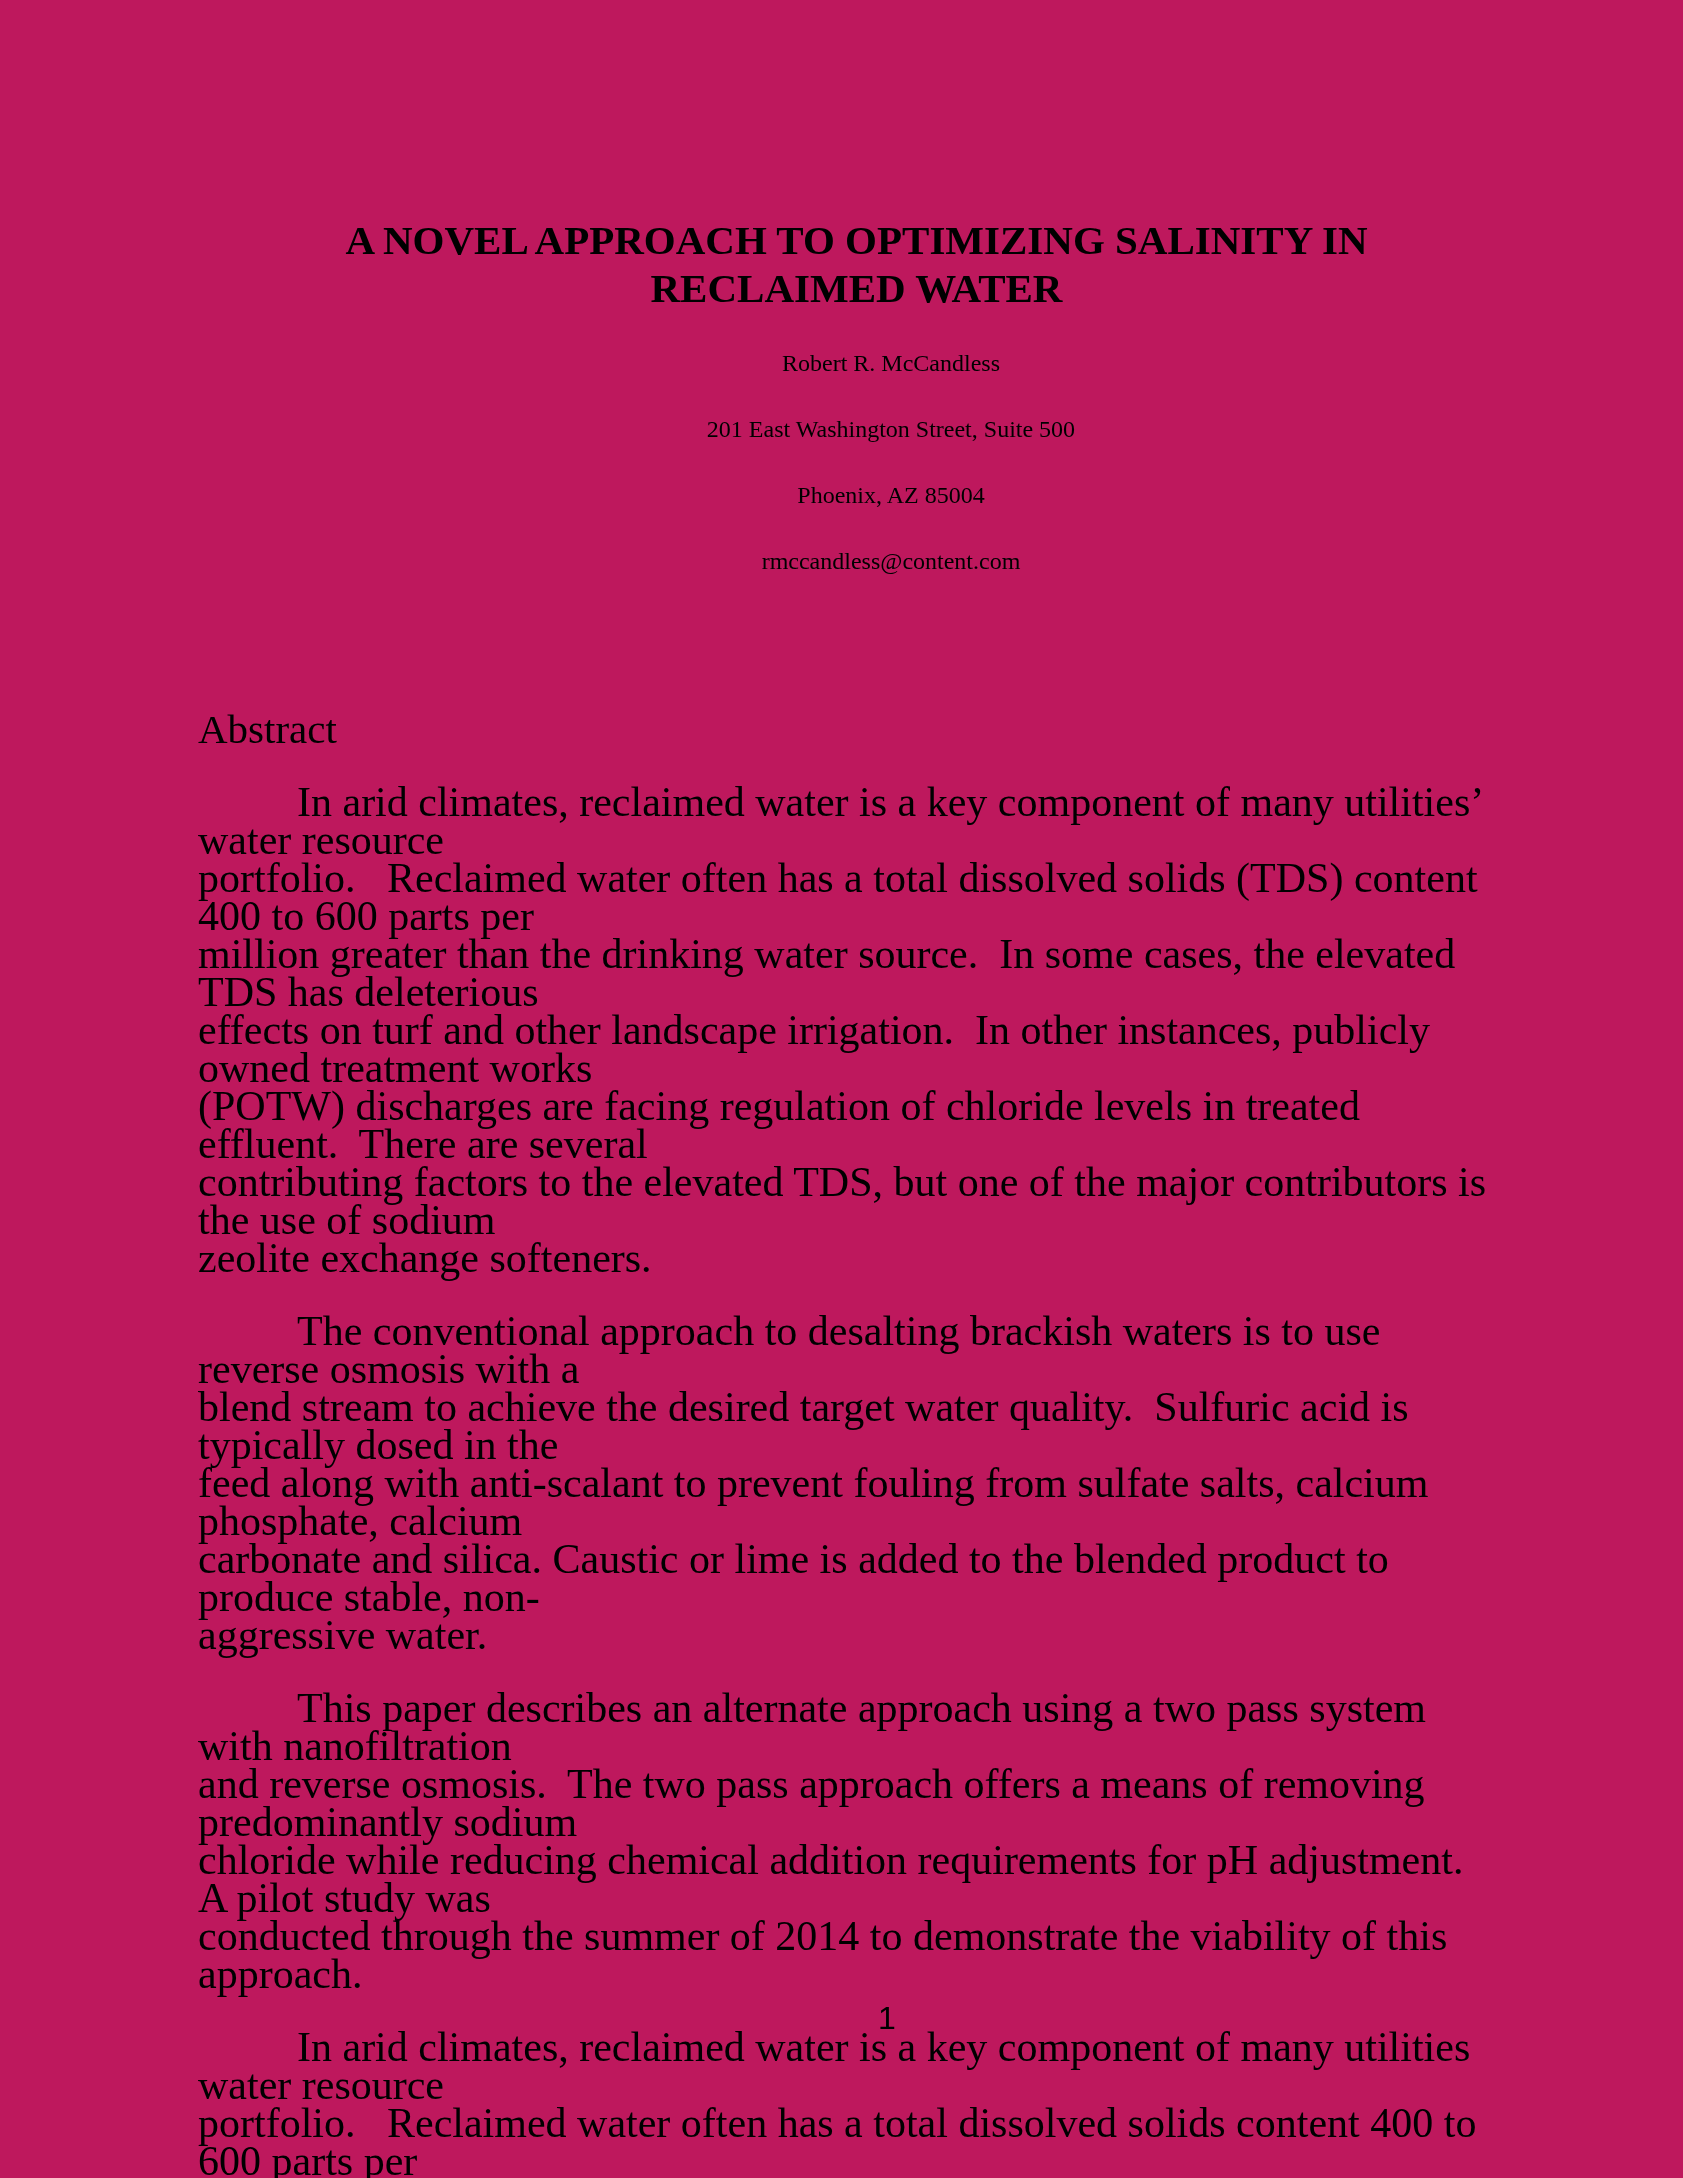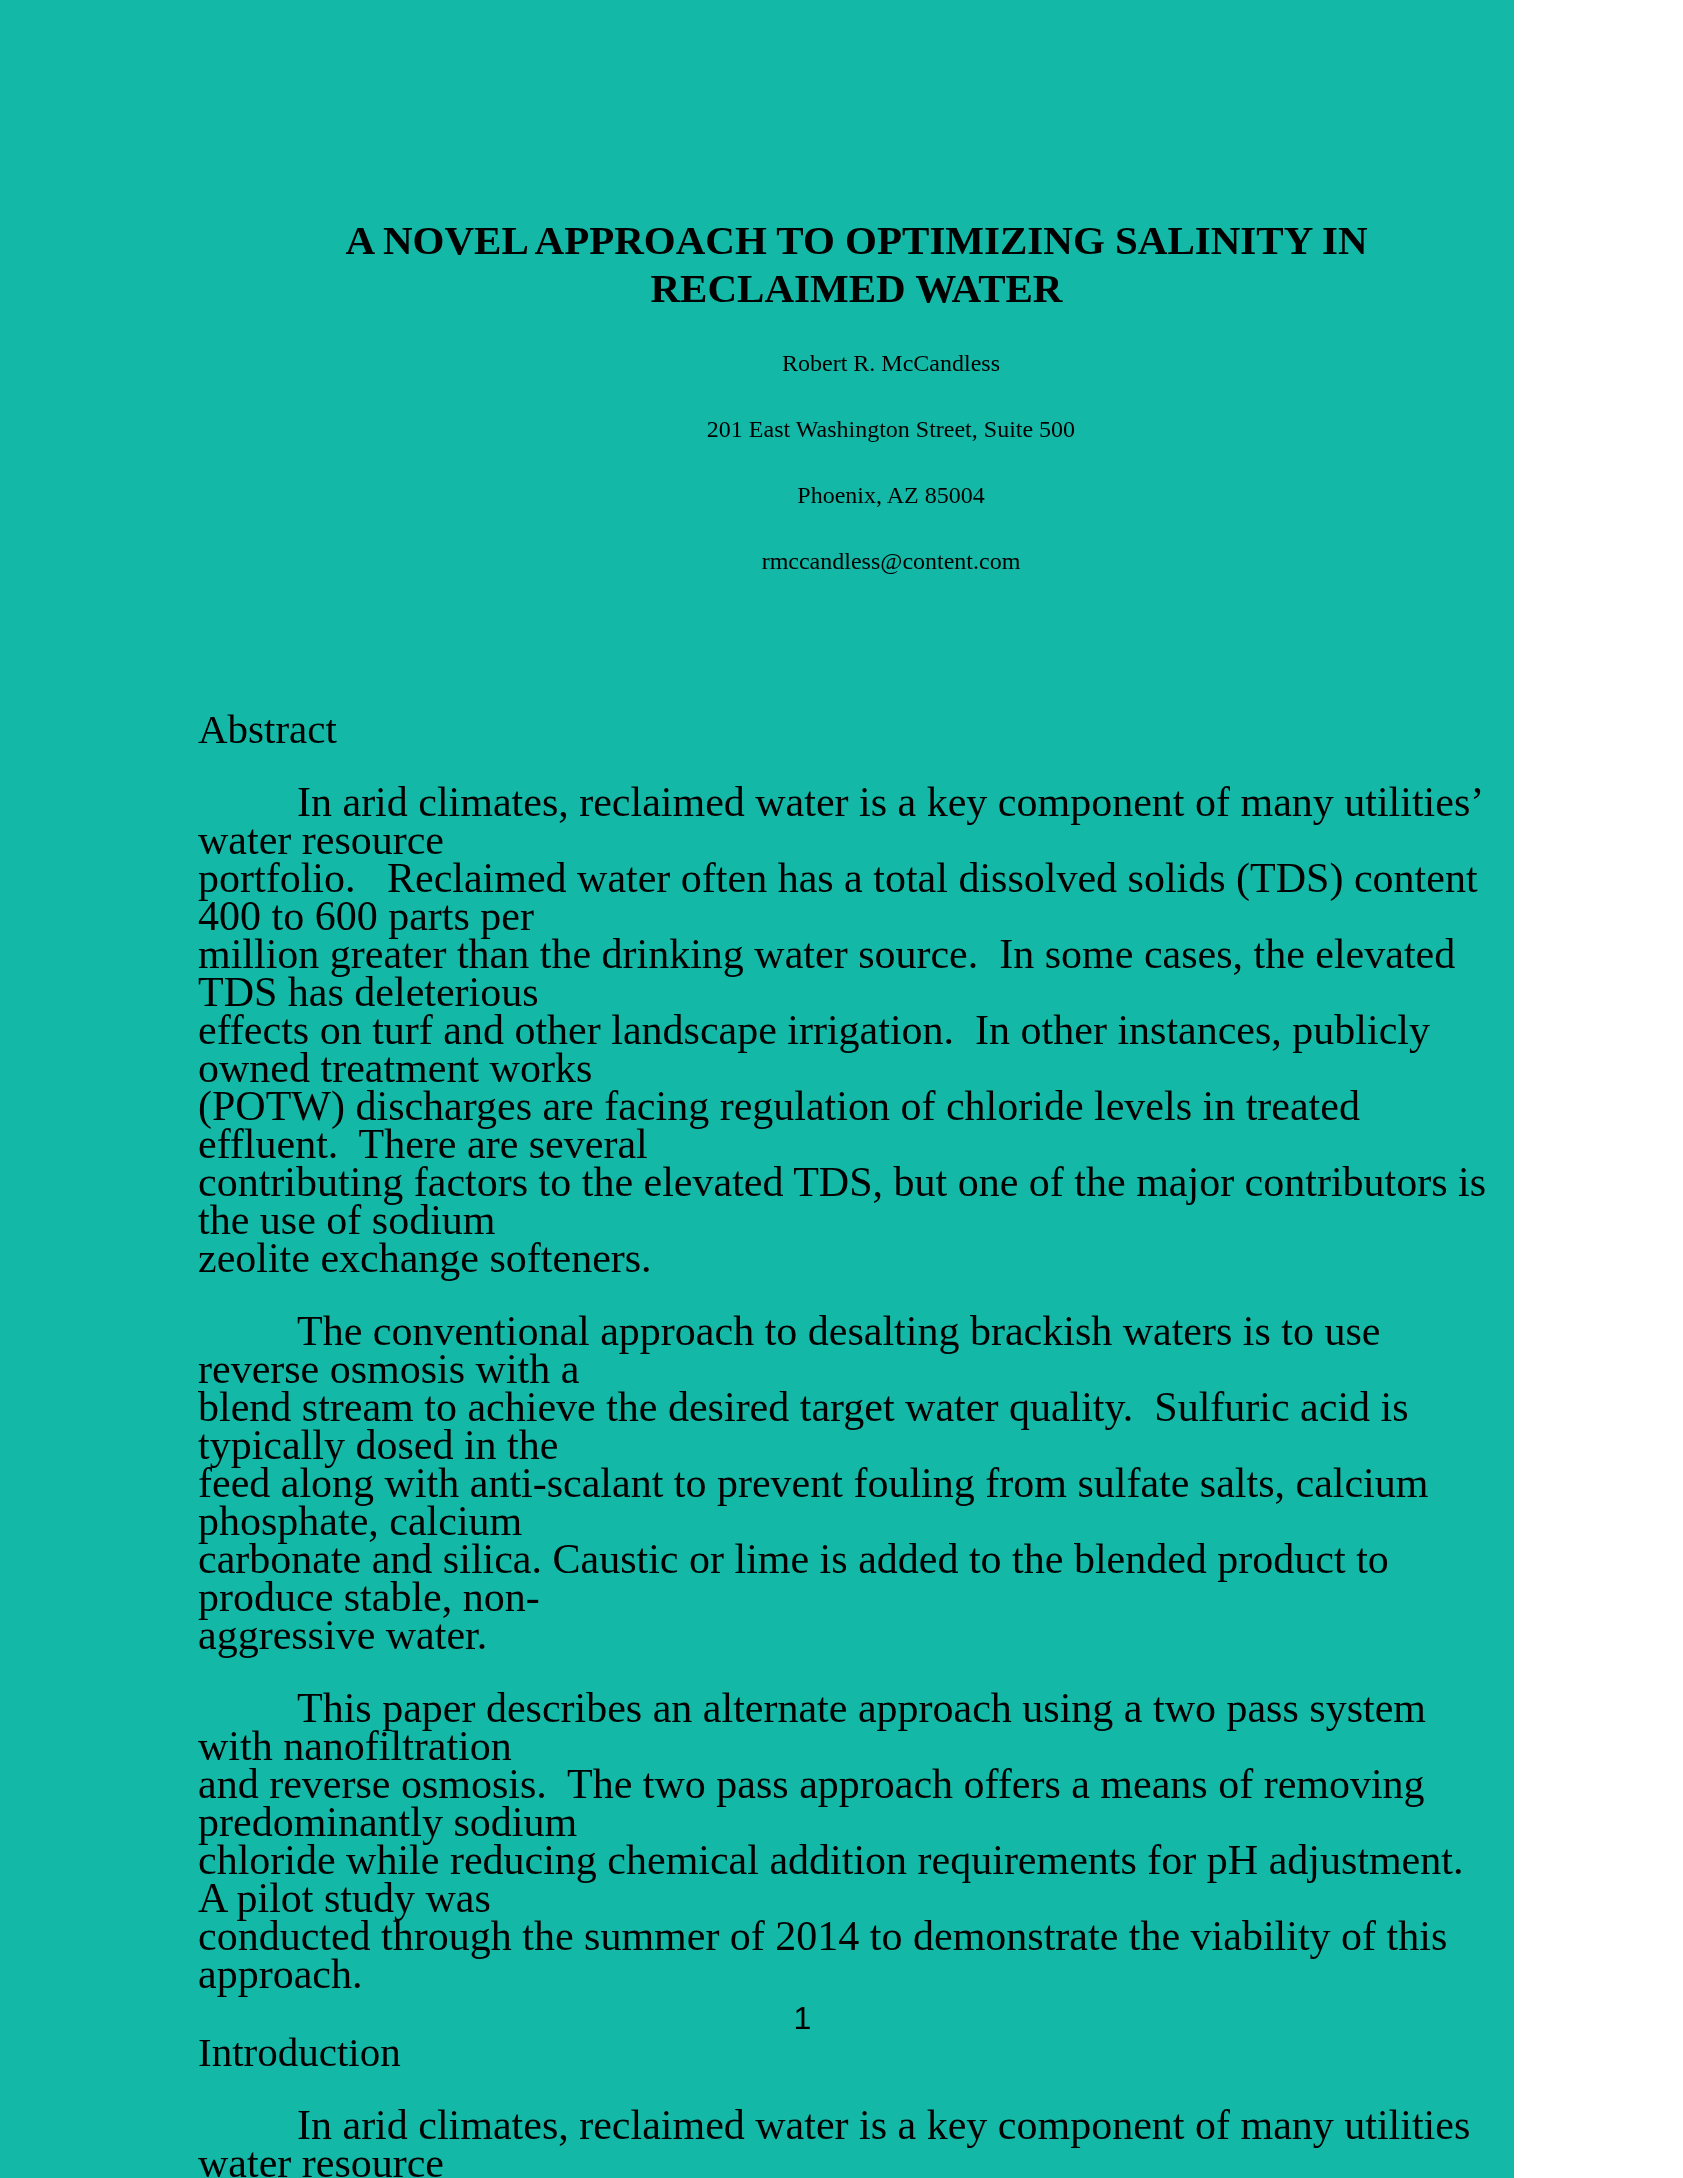--- a/index.html
+++ b/index.html
@@ -2,23 +2,23 @@
 <html><head>
 <meta charset="utf-8">
 <style>
   html, body {
     margin: 0;
     padding: 0;
     background: #ffffff;
   }
   .page {
     position: relative;
-    width: 1514px;
+    width: 1683px;
     height: 2178px;
-    background: #14b8a6;
+    background: #be185d;
     color: #000000;
     font-family: "Liberation Serif", "DejaVu Serif", serif;
     overflow: hidden;
   }
   .content {
     position: absolute;
     left: 198px;
     top: 216px;
     width: 1386px;
   }
@@ -102,21 +102,20 @@
 blend stream to achieve the desired target water quality.  Sulfuric acid is typically dosed in the
 feed along with anti-scalant to prevent fouling from sulfate salts, calcium phosphate, calcium
 carbonate and silica. Caustic or lime is added to the blended product to produce stable, non-
 aggressive water.</p>
 
     <p class="body-par">This paper describes an alternate approach using a two pass system with nanofiltration
 and reverse osmosis.  The two pass approach offers a means of removing predominantly sodium
 chloride while reducing chemical addition requirements for pH adjustment.  A pilot study was
 conducted through the summer of 2014 to demonstrate the viability of this approach.</p>
 
-    <h2 class="section-heading introduction">Introduction</h2>
 
     <p class="body-par">In arid climates, reclaimed water is a key component of many utilities water resource
 portfolio.   Reclaimed water often has a total dissolved solids content 400 to 600 parts per
 million greater than the drinking water source.  In some cases, the elevated TDS has deleterious
 effects on turf and other landscape irrigation.  Figure 1 depicts the urban water cycle for two
 similar communities and the salt content of the drinking water and reclaimed water for each.
 Both communities draw from the same surface water source.</p>
 
   </div>
 

